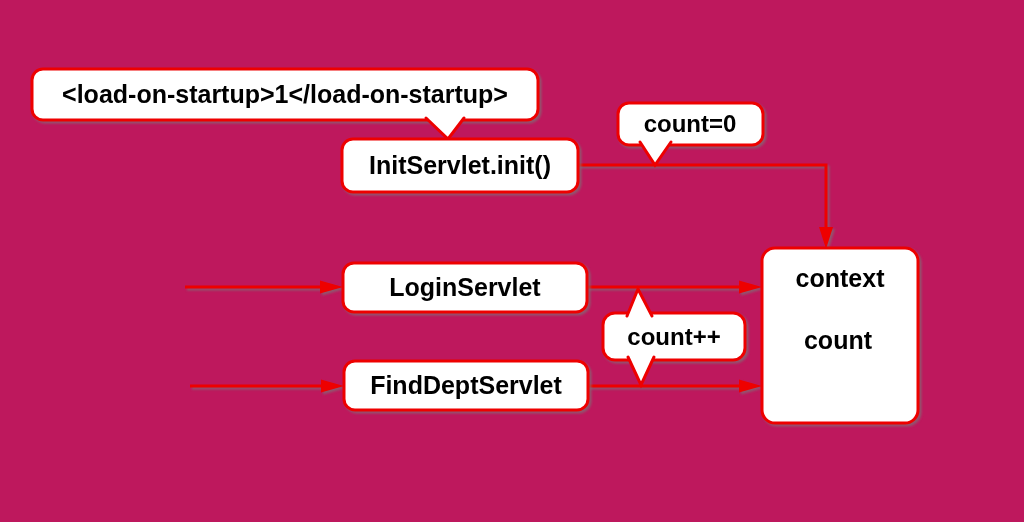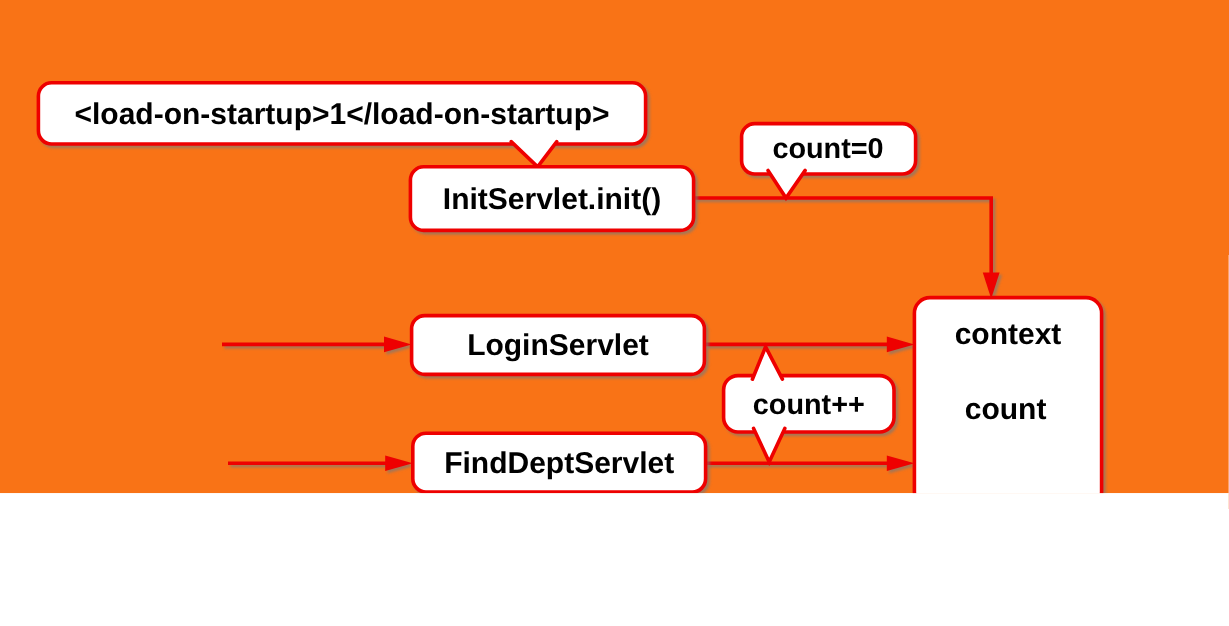--- a/index.html
+++ b/index.html
@@ -4,22 +4,22 @@
 <style>
   html, body {
     margin: 0;
     padding: 0;
     background: #ffffff;
     font-family: "Liberation Sans", sans-serif;
   }
   .canvas {
     position: relative;
     width: 1024px;
-    height: 411px;
-    background: #f97316;
+    height: 522px;
+    background: #be185d;
     overflow: hidden;
   }
   svg { position: absolute; top: 0; left: 0; }
   .shp { filter: drop-shadow(2.5px 2.5px 1px rgba(120,120,120,0.65)); }
   .node-rect { fill: #ffffff; stroke: #ee0000; stroke-width: 3; }
   .tail { fill: #ffffff; stroke: #ee0000; stroke-width: 3; stroke-linecap: round; }
   .edge { stroke: #ee0000; stroke-width: 3; fill: none; }
   .head { fill: #ee0000; stroke: none; }
   .lbl {
     fill: #000000;

